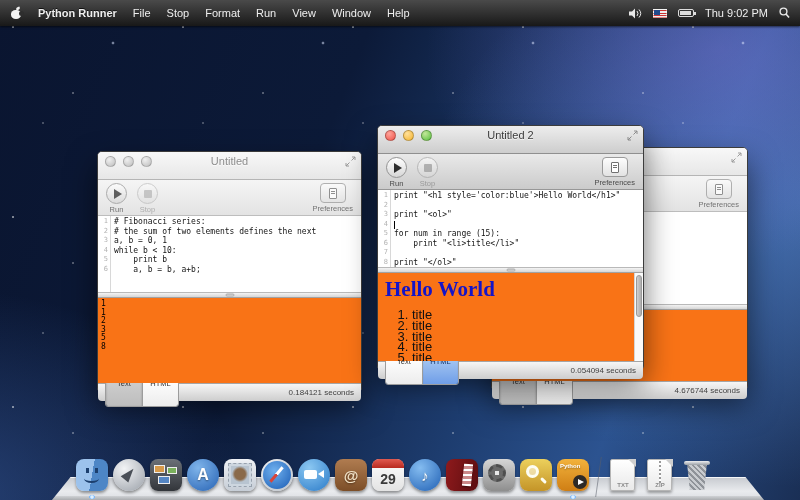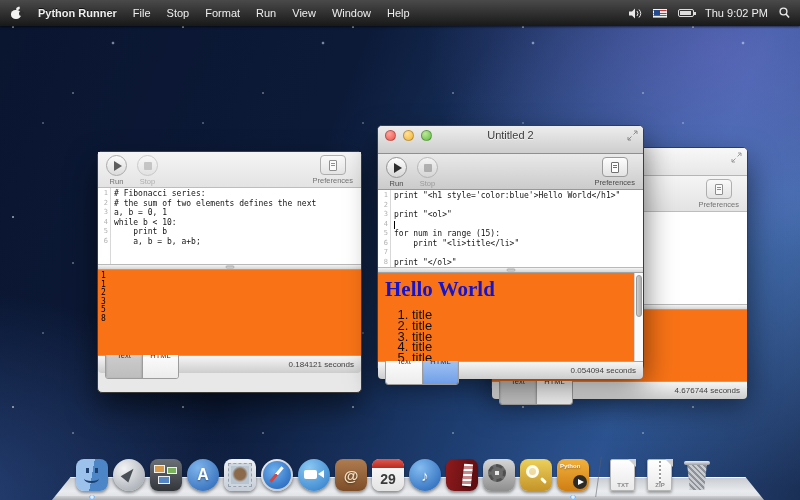--- a/index.html
+++ b/index.html
@@ -261,20 +261,31 @@
   <div class="footer">
     <div class="seg">
       <div class="sbtn sel-gray">Text</div>
       <div class="sbtn unsel">HTML</div>
     </div>
     <div class="ftime">4.676744 seconds</div>
   </div>
 </div>
 
 <div class="window inactive" id="win1">
+  <div class="titlebar">
+    <div class="lights">
+      <span class="light"></span>
+      <span class="light"></span>
+      <span class="light"></span>
+    </div>
+    <div class="wtitle">Untitled</div>
+    <svg class="expand" viewBox="0 0 11 11">
+      <path d="M6.5 4.5 L10 1 M7 1 h3 v3 M4.5 6.5 L1 10 M1 7 v3 h3" stroke="#555" stroke-width="1" fill="none"></path>
+    </svg>
+  </div>
   <div class="toolbar">
     <div class="tool">
       <div class="tbtn">
           <i class="play-glyph"></i>
         </div>
       <div class="tool-label">Run</div>
     </div>
     <div class="tool dim">
       <div class="tbtn">
           <i class="stop-glyph"></i>

